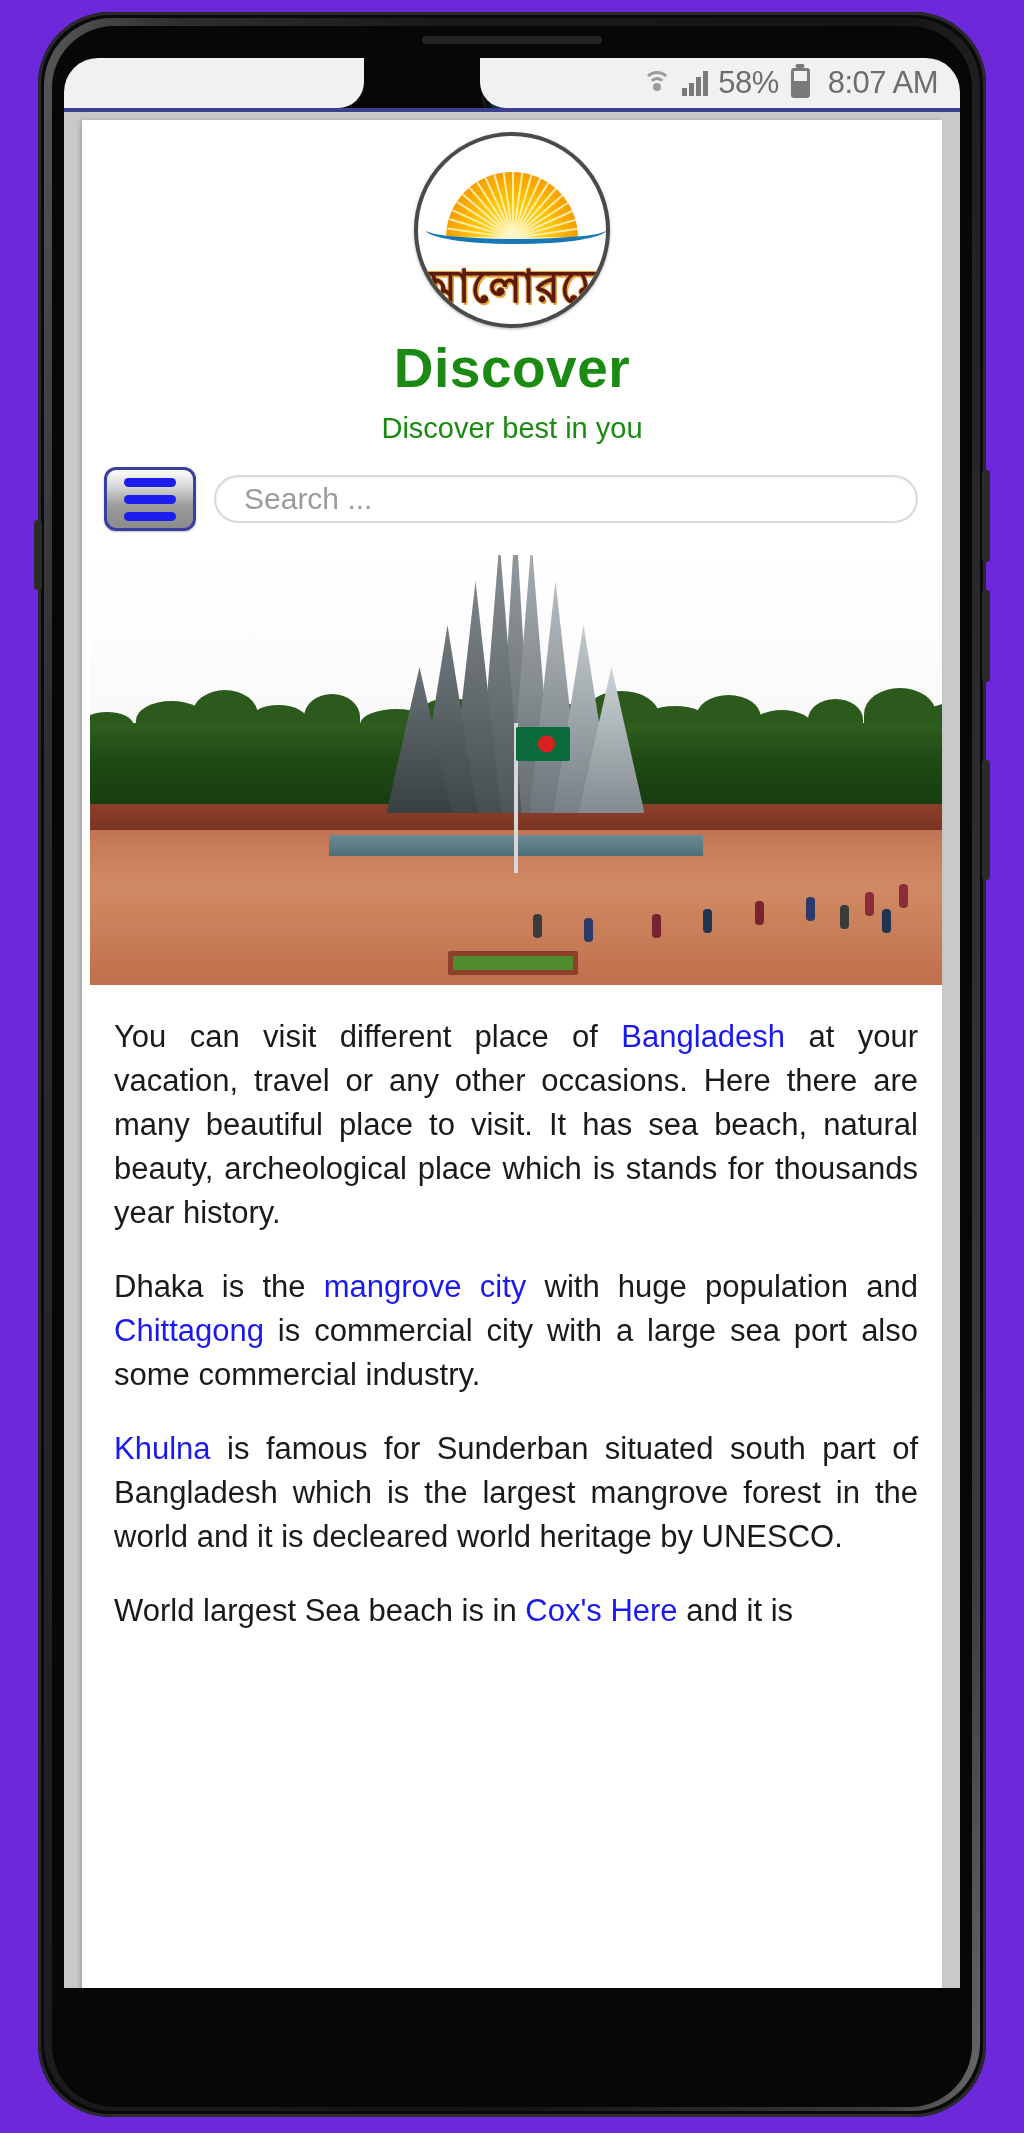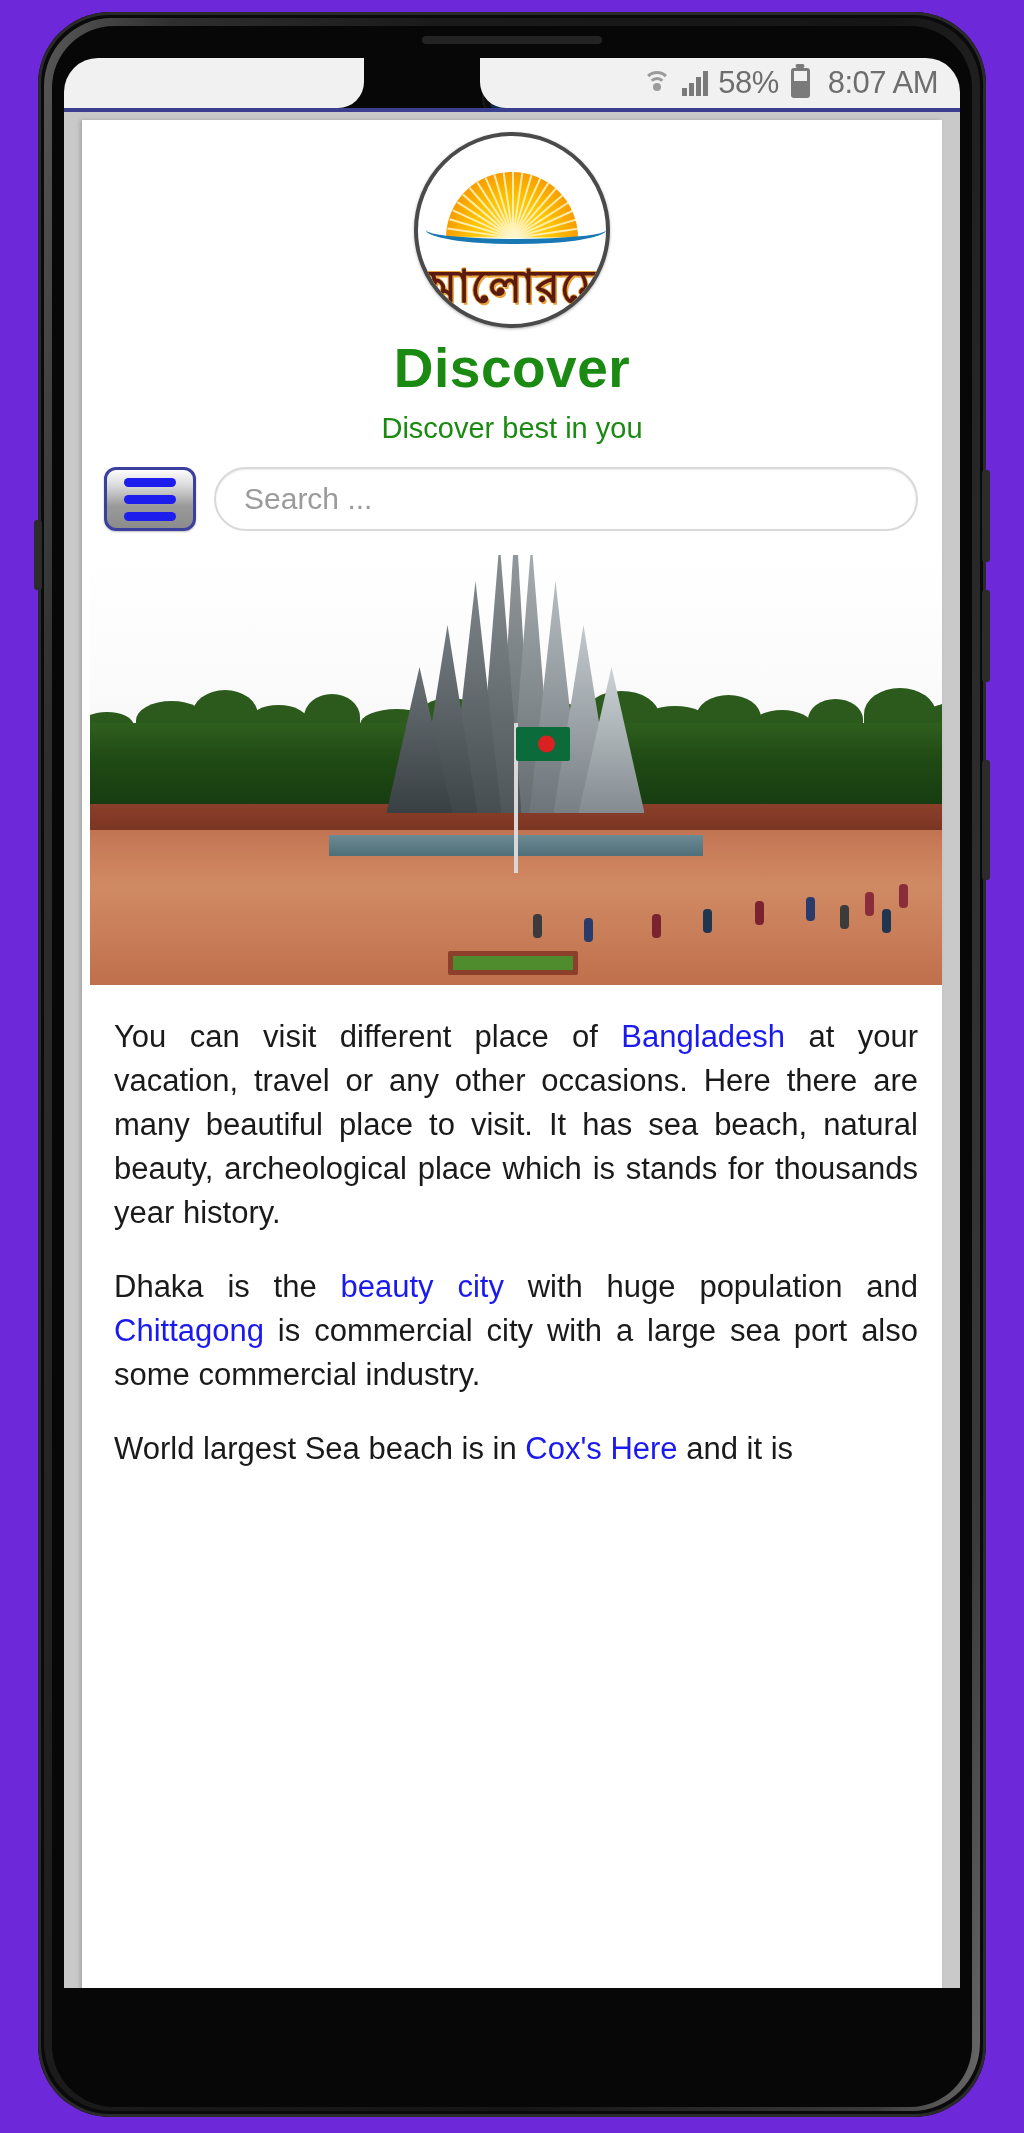--- a/index.html
+++ b/index.html
@@ -205,21 +205,21 @@
     background: linear-gradient(180deg,#fdfdfd 0%,#d8d8d8 28%,#9a9a9a 62%,#8c8c8c 100%);
     display:flex; flex-direction:column; align-items:center; justify-content:center;
     gap: 8px; box-shadow: 0 1px 2px rgba(0,0,0,.25);
     cursor:pointer;
   }
   .hamburger span {
     display:block; width: 52px; height: 9px; border-radius: 5px;
     background: #1d1ded;
   }
   .search-input {
-    flex:1; height: 64px; border-radius: 34px;
+    flex:1; height: 48px; border-radius: 34px;
     border: 2px solid #d9d9d9;
     background:#fff;
     padding: 0 28px;
     font-size: 30px; color:#9b9b9b;
     font-family:"Liberation Sans", sans-serif;
     box-shadow: 0 1px 2px rgba(0,0,0,.08) inset;
     outline:none;
   }
   .search-input::placeholder { color:#9b9b9b; }
 
@@ -434,21 +434,22 @@
                 <div class="person" style="position: absolute; left: 66%; bottom: 11%; width: 9px; height: 24px; border-radius: 4px; background: rgb(122, 34, 48);"></div>
                 <div class="person" style="position: absolute; left: 58%; bottom: 10%; width: 9px; height: 24px; border-radius: 4px; background: rgb(42, 58, 106);"></div>
                 <div class="person" style="position: absolute; left: 52%; bottom: 11%; width: 9px; height: 24px; border-radius: 4px; background: rgb(59, 59, 59);"></div>
                 <div class="person" style="position: absolute; left: 95%; bottom: 18%; width: 9px; height: 24px; border-radius: 4px; background: rgb(138, 45, 58);"></div>
                 <div class="person" style="position: absolute; left: 93%; bottom: 12%; width: 9px; height: 24px; border-radius: 4px; background: rgb(31, 53, 80);"></div>
               </div>
           </div>
 
           <div id="paras">
               <div class="para"><span>You can visit different place of </span><a class="lnk" href="#">Bangladesh</a><span> at your vacation, travel or any other occasions. Here there are many beautiful place to visit. It has sea beach, natural beauty, archeological place which is stands for thousands year history.</span></div>
-              <div class="para"><span>Dhaka is the </span><a class="lnk" href="#">beauty city</a><span> with huge population and </span><a class="lnk" href="#">Chittagong</a><span> is commercial city with a large sea port also some commercial industry.</span></div>
+              <div class="para"><span>Dhaka is the </span><a class="lnk" href="#">mangrove city</a><span> with huge population and </span><a class="lnk" href="#">Chittagong</a><span> is commercial city with a large sea port also some commercial industry.</span></div>
+              <div class="para"><a class="lnk" href="#">Khulna</a><span> is famous for Sunderban situated south part of Bangladesh which is the largest mangrove forest in the world and it is decleared world heritage by UNESCO.</span></div>
               <div class="para"><span>World largest Sea beach is in </span><a class="lnk" href="#">Cox's Here</a><span> and it is</span></div>
             </div>
         </div>
 
       </div>
     </div>
   </div>
 
   <div class="chin"></div>
 </div>

